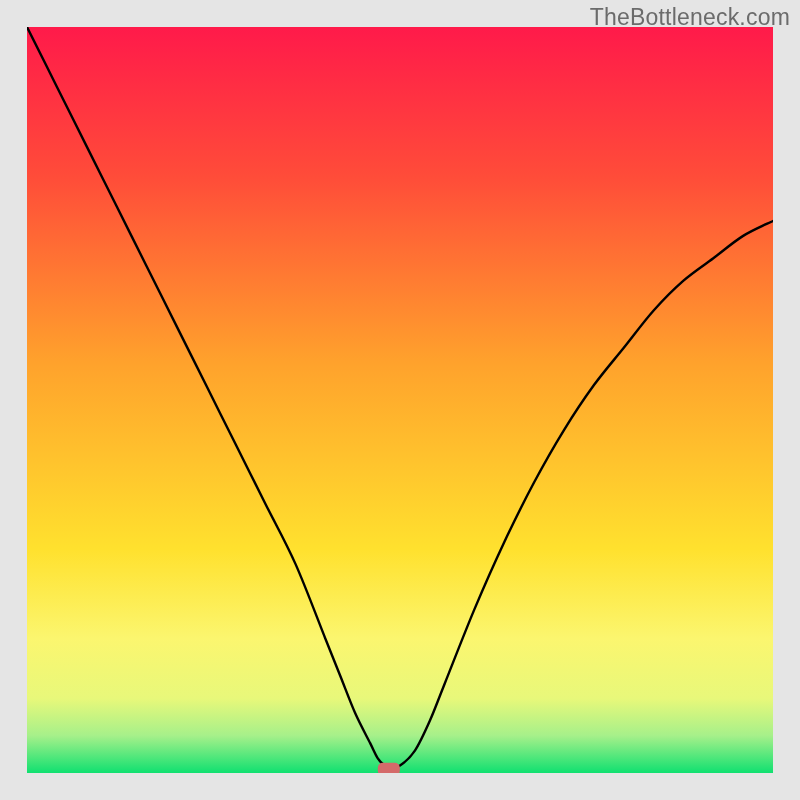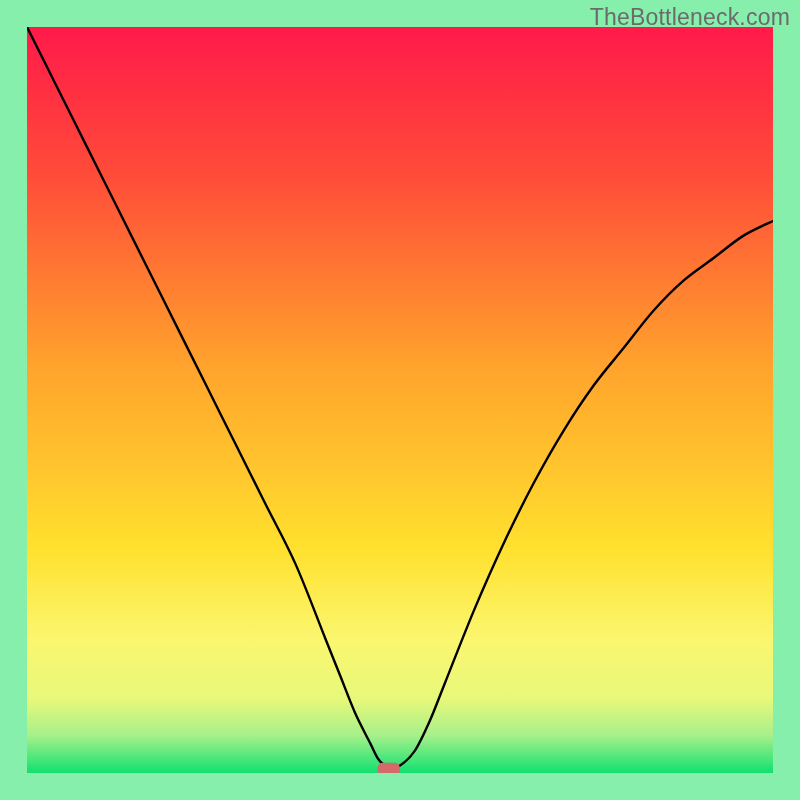--- a/index.html
+++ b/index.html
@@ -7,21 +7,21 @@
     padding: 0;
     width: 800px;
     height: 800px;
     overflow: hidden;
     background: #000;
     font-family: Arial, Helvetica, sans-serif;
   }
   .frame {
     position: absolute;
     inset: 0;
-    background: #86efac;
+    background: #e5e5e5;
   }
   .plot {
     position: absolute;
     left: 27px;
     top: 27px;
     width: 746px;
     height: 746px;
     overflow: hidden;
   }
   .watermark {

